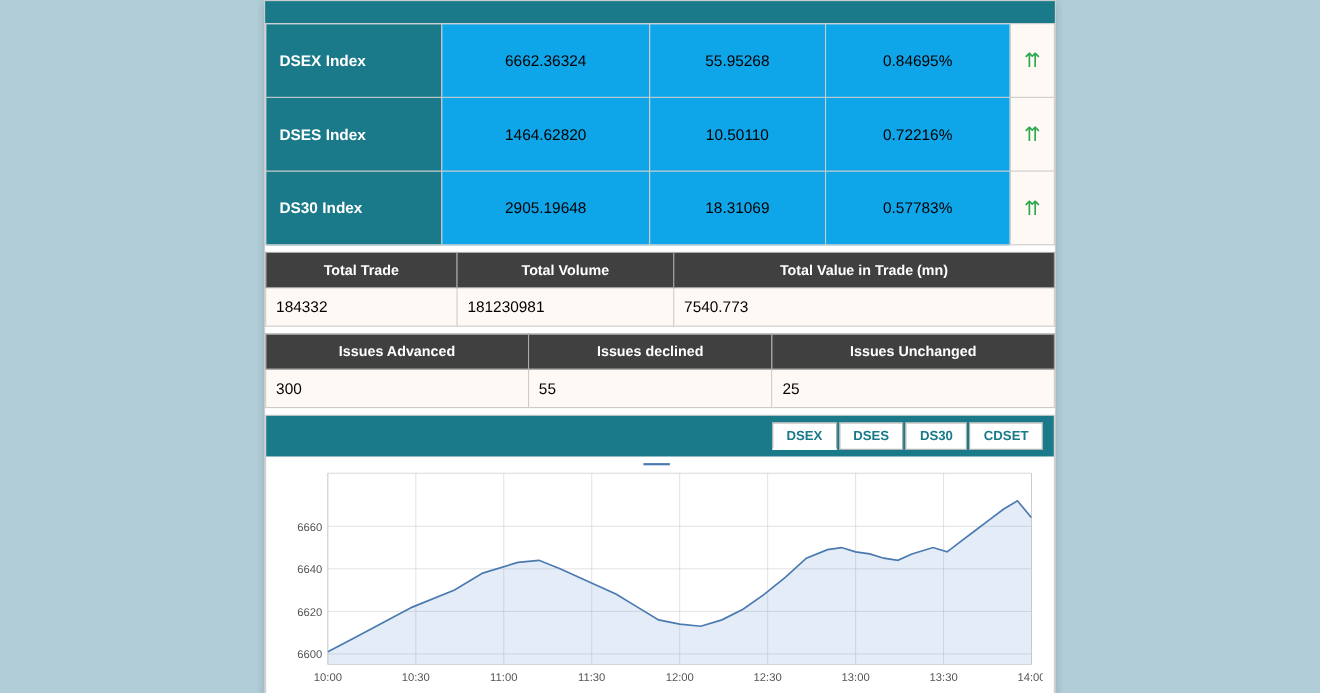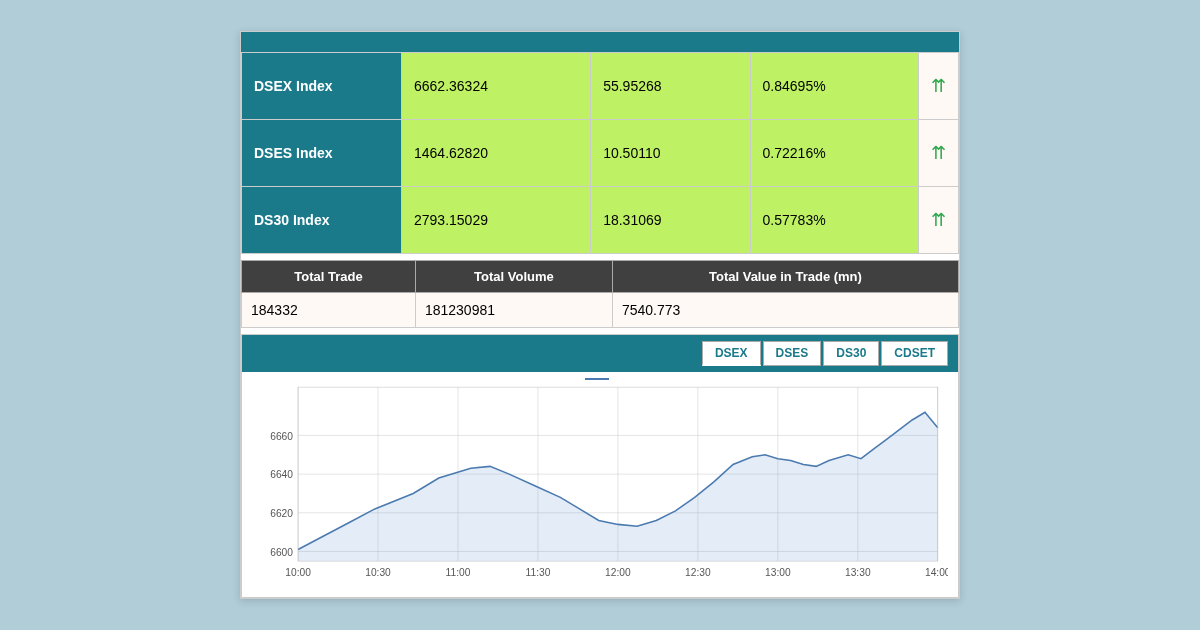--- a/index.html
+++ b/index.html
@@ -35,22 +35,22 @@
       padding: 22px 12px;
       font-size: 14px;
     }
     .index-table .label-cell {
       background: #1a7a8a;
       color: #fff;
       font-weight: bold;
       width: 160px;
     }
     .index-table .value-cell {
-      background: #bef264;
-      text-align: left;
+      background: #0ea5e9;
+      text-align: center;
     }
     .index-table .arrow-cell {
       background: #fef9f4;
       text-align: center;
       width: 40px;
       color: #2ea84e;
       font-size: 18px;
     }
     
     .stats-section {
@@ -164,21 +164,21 @@
         </tr>
         <tr>
           <td class="label-cell">DSE<strong>S</strong> Index</td>
           <td class="value-cell">1464.62820</td>
           <td class="value-cell">10.50110</td>
           <td class="value-cell">0.72216%</td>
           <td class="arrow-cell">⇈</td>
         </tr>
         <tr>
           <td class="label-cell">DS30 Index</td>
-          <td class="value-cell">2793.15029</td>
+          <td class="value-cell">2905.19648</td>
           <td class="value-cell">18.31069</td>
           <td class="value-cell">0.57783%</td>
           <td class="arrow-cell">⇈</td>
         </tr>
       </tbody>
   </table>
 
   <div class="stats-section">
     <table class="stats-table">
       <thead id="stats-thead">
@@ -191,20 +191,38 @@
       <tbody id="stats-tbody">
           <tr>
             <td>184332</td>
             <td>181230981</td>
             <td>7540.773</td>
           </tr>
         </tbody>
     </table>
   </div>
 
+  <div class="issues-section">
+    <table class="stats-table">
+      <thead id="issues-thead">
+          <tr>
+            <th>Issues Advanced</th>
+            <th>Issues declined</th>
+            <th>Issues Unchanged</th>
+          </tr>
+        </thead>
+      <tbody id="issues-tbody">
+          <tr>
+            <td>300</td>
+            <td>55</td>
+            <td>25</td>
+          </tr>
+        </tbody>
+    </table>
+  </div>
 
   <div class="chart-section">
     <div class="chart-header">
       <span class="chart-title"></span>
       <div class="chart-tabs" id="chart-tabs-container">
           <div class="chart-tab active">DSE<strong>X</strong></div>
           <div class="chart-tab">DSE<strong>S</strong></div>
           <div class="chart-tab">DS30</div>
           <div class="chart-tab">CDSET</div>
         </div>

